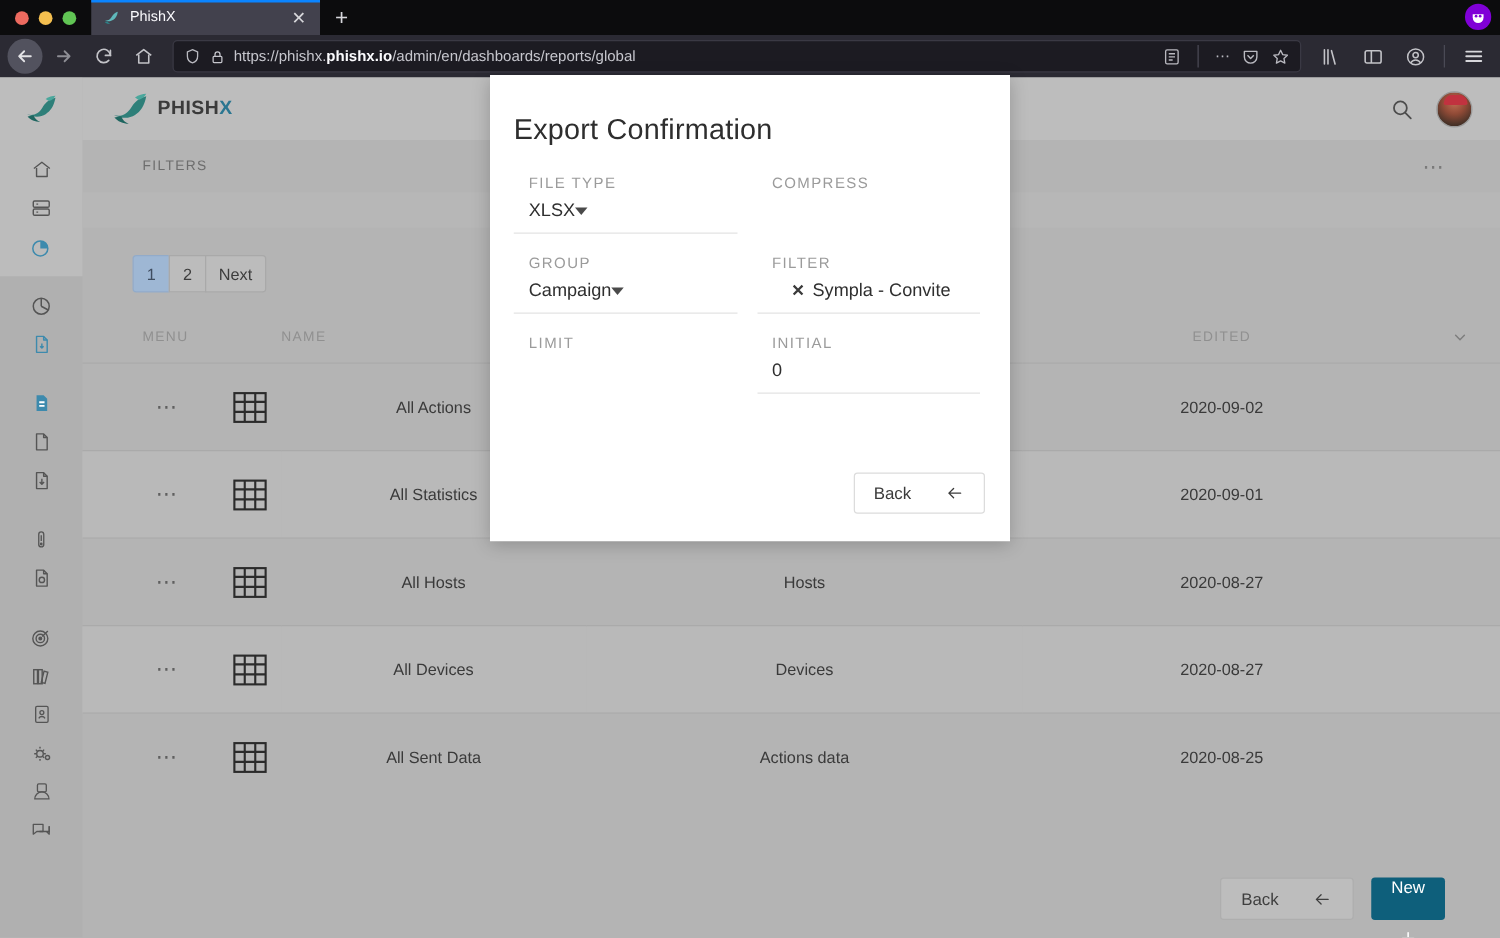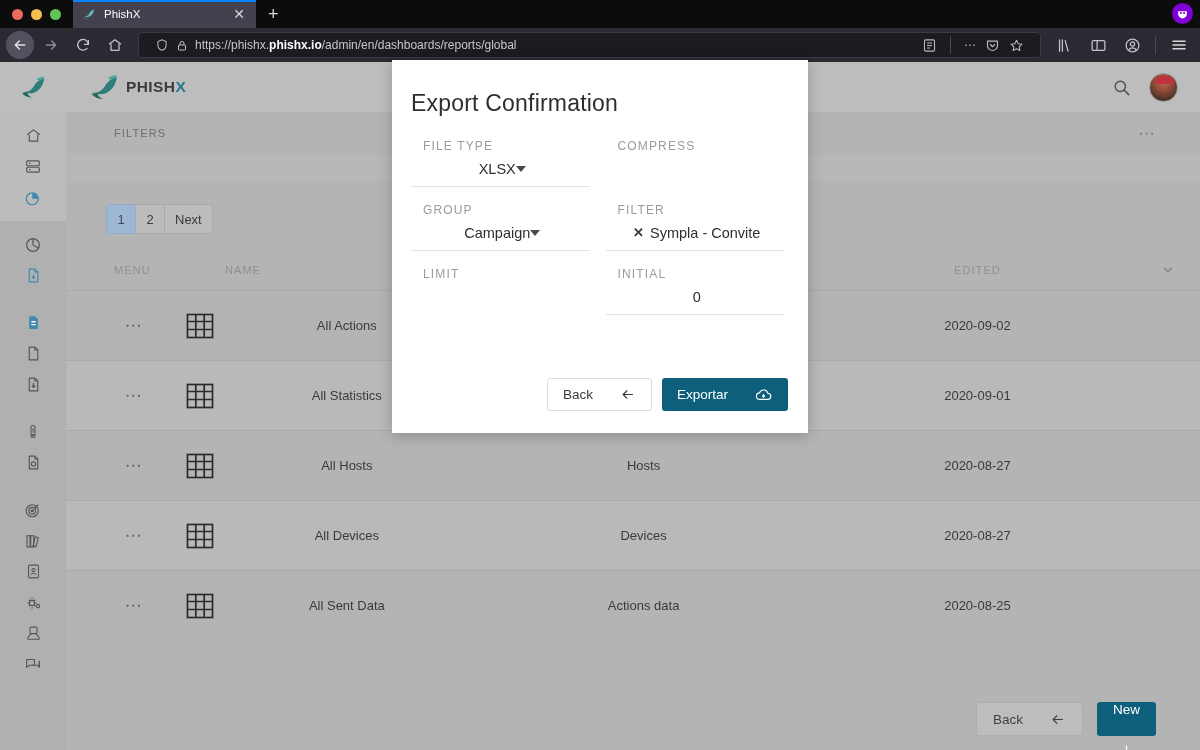--- a/index.html
+++ b/index.html
@@ -43,21 +43,21 @@
     gap: 2px; padding: 0 6px;
   }
   .navbtn {
     width: 30px; height: 28px; display: flex; align-items: center; justify-content: center;
     color: #a6a6ab; border-radius: 4px;
   }
   .navbtn.back { background: #52525e; color: #e3e3e6; border-radius: 50%; width:28px; }
   .urlbar {
     flex: 1; height: 26px; background: #1c1b22; border: 1px solid #3a3944;
     border-radius: 4px; display: flex; align-items: center; gap: 7px;
-    padding: 0 16px; margin: 0 6px; color: #b9b9c0; font-size: 12px;
+    padding: 0 8px; margin: 0 6px; color: #b9b9c0; font-size: 12px;
     min-width: 0;
   }
   .url-text { flex: 1; white-space: nowrap; overflow: hidden; color: #c6c6cd; }
   .url-text b { color: #fbfbfe; font-weight: 700; }
   .urlbar-right { display: flex; align-items: center; gap: 9px; color: #b9b9c0; }
   .navbar-right { display: flex; align-items: center; gap: 4px; }
   .vline { width: 1px; height: 18px; background: #4a4a55; margin: 0 4px; }
 
   .pocket-badge {
     position: absolute; right: 7px; top: 3px; width: 21px; height: 21px;
@@ -175,21 +175,21 @@
   }
   .modal-grid {
     padding: 22px 24px 0 19px; display: grid;
     grid-template-columns: 1fr 1fr; column-gap: 16px; row-gap: 16px;
   }
   .field { }
   .field-label {
     font-size: 12px; letter-spacing: 1.15px; color: #9b9b9b; padding-left: 12px;
   }
   .field-row {
-    display: flex; align-items: center; justify-content: center;
+    display: flex; align-items: center; justify-content: flex-start;
     border-bottom: 1px solid #e4e4e4; padding: 7px 8px 9px 12px; min-height: 34px;
   }
   .field-val { font-size: 14.5px; color: #2f2f2f; }
   .caret-dn {
     width: 0; height: 0; border-left: 5px solid transparent;
     border-right: 5px solid transparent; border-top: 6px solid #4a4a4a;
   }
   .chip { display: flex; align-items: center; gap: 6px; margin: 0 auto; }
   .chip-x { font-size: 13px; color: #3a3a3a; font-weight: 700; line-height: 1; }
 
@@ -682,25 +682,16 @@
 
     <div class="modal-actions">
       <div class="mbtn ghost">
         <span>Back</span>
         <span>
           <svg width="17" height="15" viewBox="0 0 24 24" fill="none" stroke="#3b3b3b" stroke-width="1.7" stroke-linecap="round" stroke-linejoin="round">
               <path d="M20 12H5M11 6l-6 6 6 6"></path>
             </svg>
         </span>
       </div>
-      <div class="mbtn primary">
-        <span>Exportar</span>
-        <span>
-          <svg width="19" height="16" viewBox="0 0 24 22" fill="none" stroke="#fff" stroke-width="1.6" stroke-linejoin="round">
-              <path d="M7 17a4.5 4.5 0 0 1-.4-9A6 6 0 0 1 18 8.6 4 4 0 0 1 17.5 17z"></path>
-              <path d="M12 9.5v4M10.2 12l1.8 1.8 1.8-1.8"></path>
-            </svg>
-        </span>
-      </div>
     </div>
   </div>
 
 </div>
 
 </body></html>

